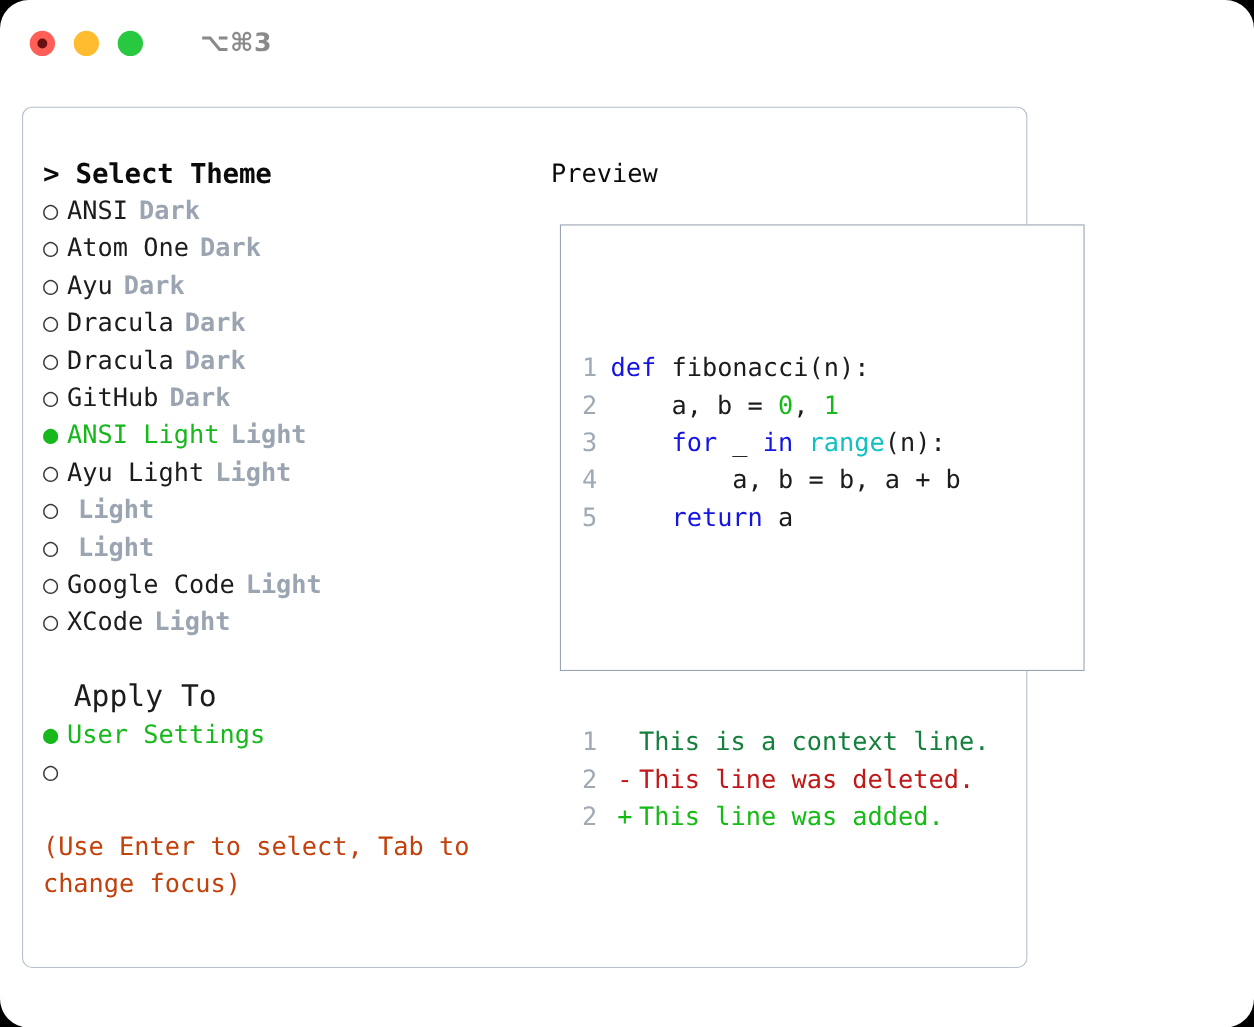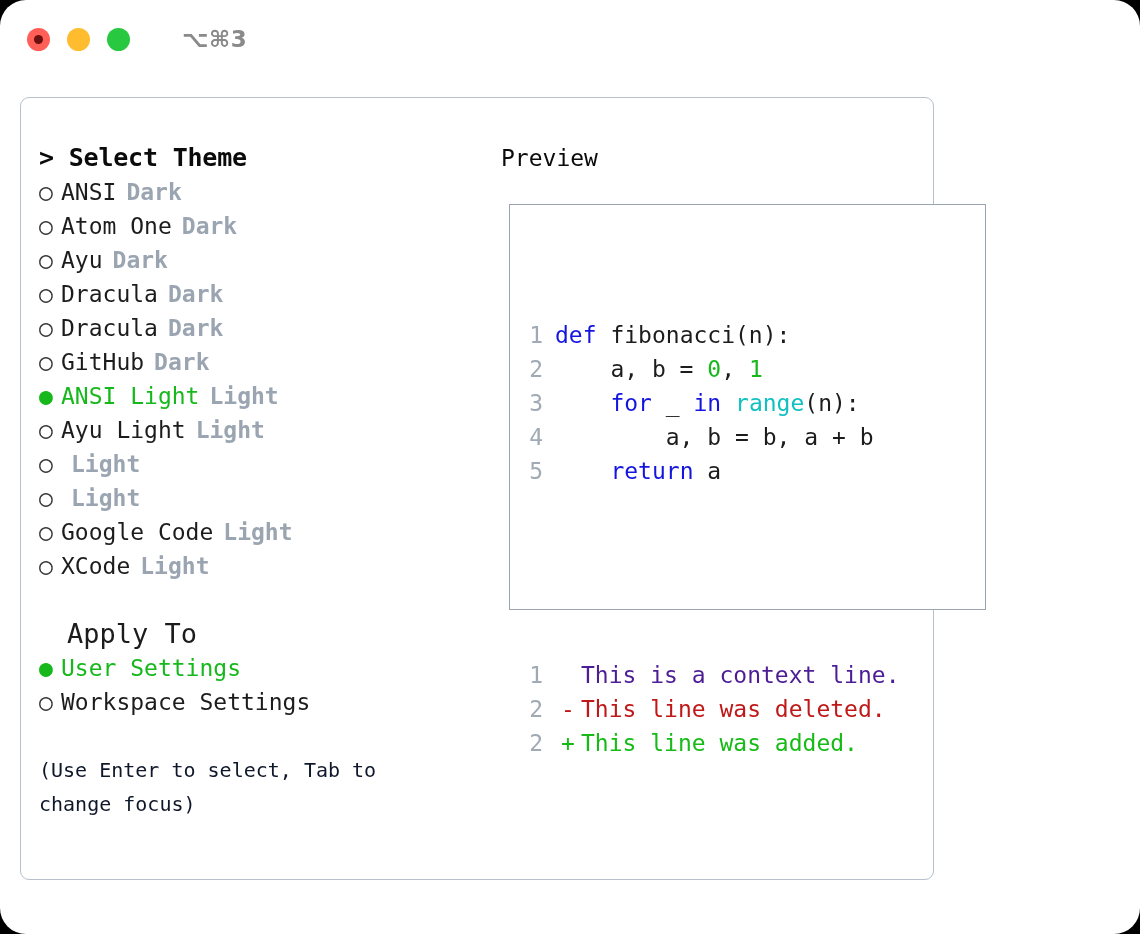--- a/index.html
+++ b/index.html
@@ -144,23 +144,23 @@
   }
   .apply-title {
     font-size: 27px;
     color: #1c1c1c;
     line-height: 34px;
     padding-left: 28px;
     white-space: pre;
   }
   .hint {
     margin-top: 34px;
-    font-size: 20px;
-    line-height: 34px;
-    color: #0f172a;
+    font-size: 23px;
+    line-height: 34px;
+    color: #c2410c;
     width: 410px;
     white-space: pre-wrap;
     word-break: normal;
   }
 
   
   .right-col {
     position: absolute;
     left: 480px;
     top: 43px;
@@ -199,21 +199,21 @@
     padding-right: 12px;
     box-sizing: border-box;
   }
   .src { color: #1c1c1c; }
   .kw  { color: #1515e0; margin-top: 16px; }
   .fn  { color: #11c0c0; }
   .num { color: #17b81c; }
 
   .diff-gap { height: 34px; }
   .dmark { width: 26px; flex: 0 0 26px; text-align: center; }
-  .diff-ctx { color: #4c1d95; }
+  .diff-ctx { color: #15803d; }
   .diff-del { color: #c01818; }
   .diff-add { color: #16bb16; }
 </style>
 </head>
 <body>
 
 <div class="window">
 
   <div class="titlebar">
     <div class="lights">
@@ -243,21 +243,21 @@
             <div class="theme-row"><span class="bullet">○</span><span class="theme-kind">Light</span></div>
             <div class="theme-row"><span class="bullet">○</span><span class="theme-kind">Light</span></div>
             <div class="theme-row"><span class="bullet">○</span><span class="theme-name">Google Code</span><span class="theme-kind">Light</span></div>
             <div class="theme-row"><span class="bullet">○</span><span class="theme-name">XCode</span><span class="theme-kind">Light</span></div>
           </div>
 
         <div class="apply-block">
           <div class="apply-title">Apply To</div>
           <div id="apply-list">
               <div class="theme-row selected"><span class="bullet sel">●</span><span class="theme-name">User Settings</span></div>
-              <div class="theme-row"><span class="bullet">○</span><span class="theme-name">Workspace Settings</span></div>
+              <div class="theme-row"><span class="bullet">○</span></div>
             </div>
         </div>
 
         <div class="hint">(Use Enter to select, Tab to change focus)</div>
       </div>
 
       <div class="right-col">
         <div class="preview-title">Preview</div>
 
         <div class="code-panel">

